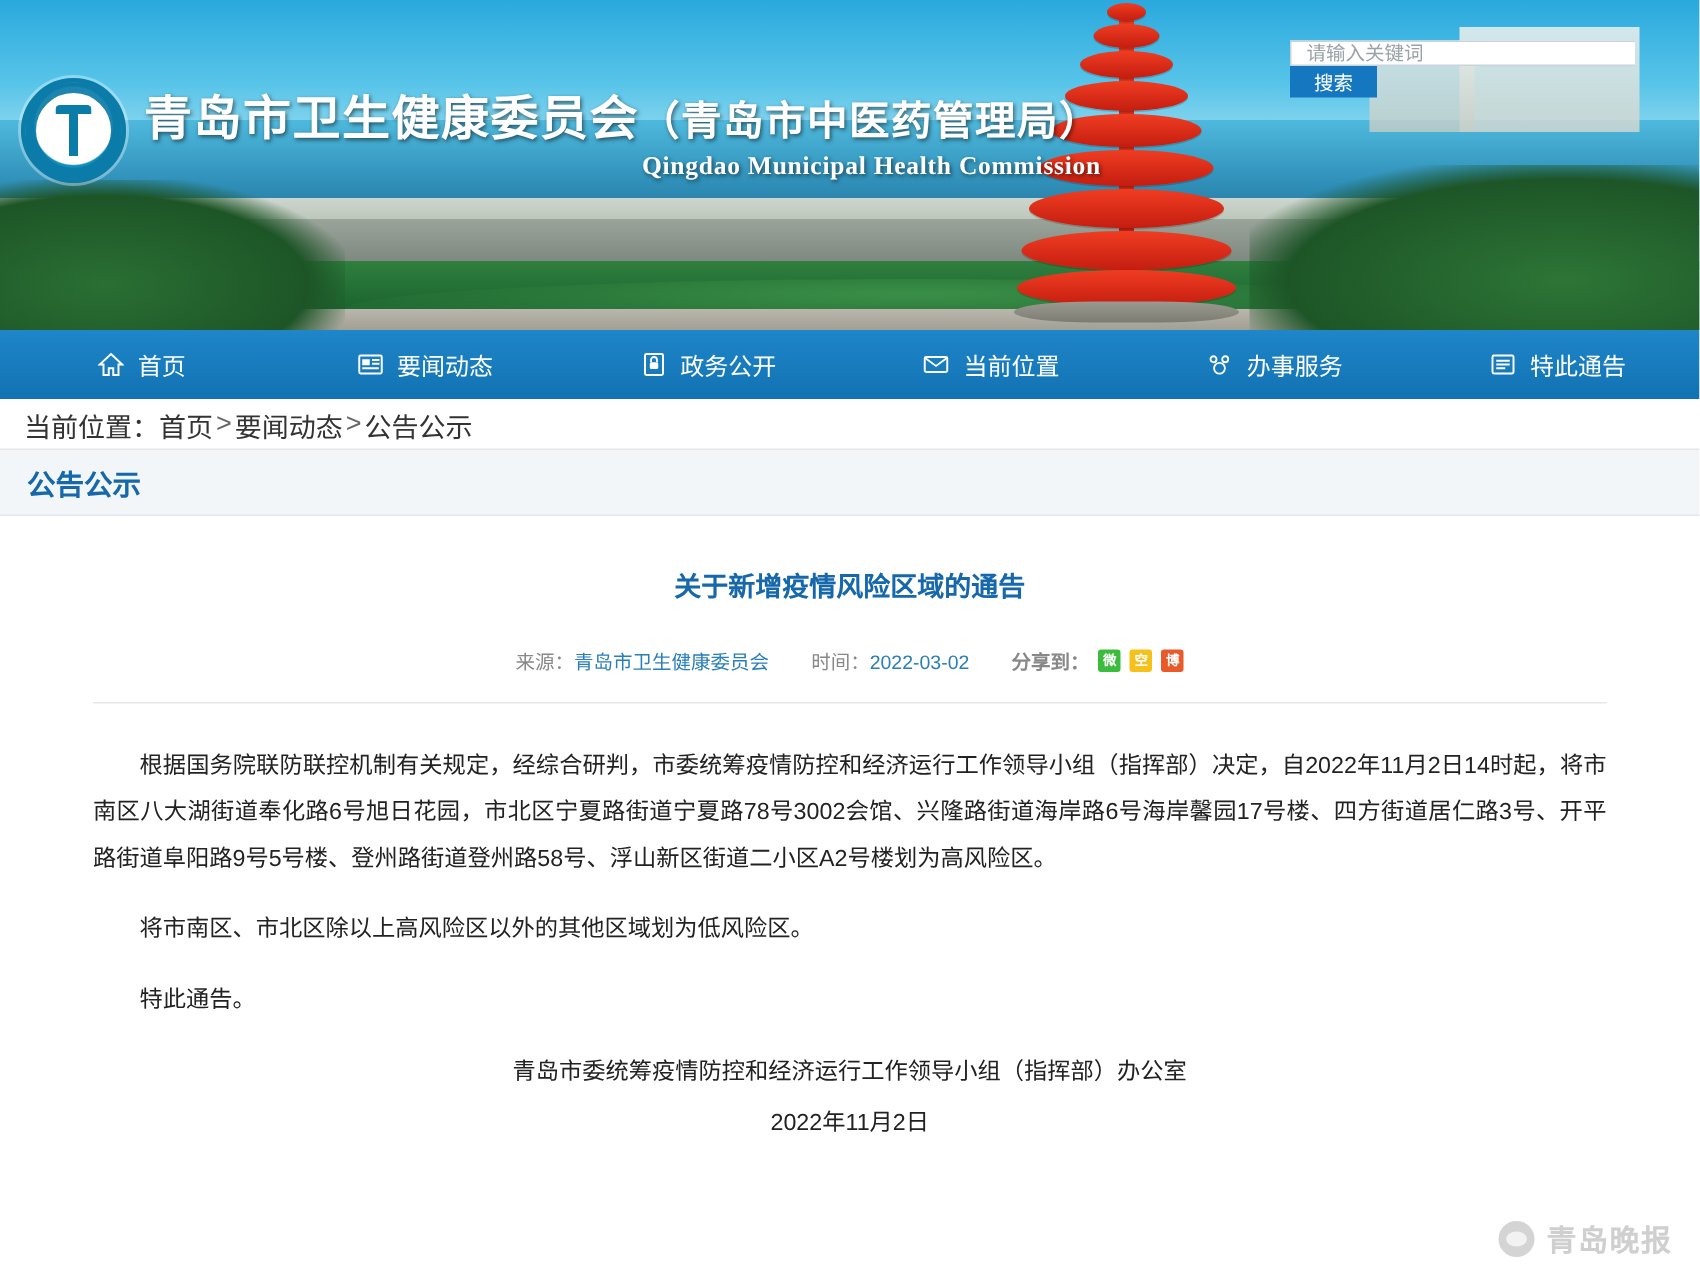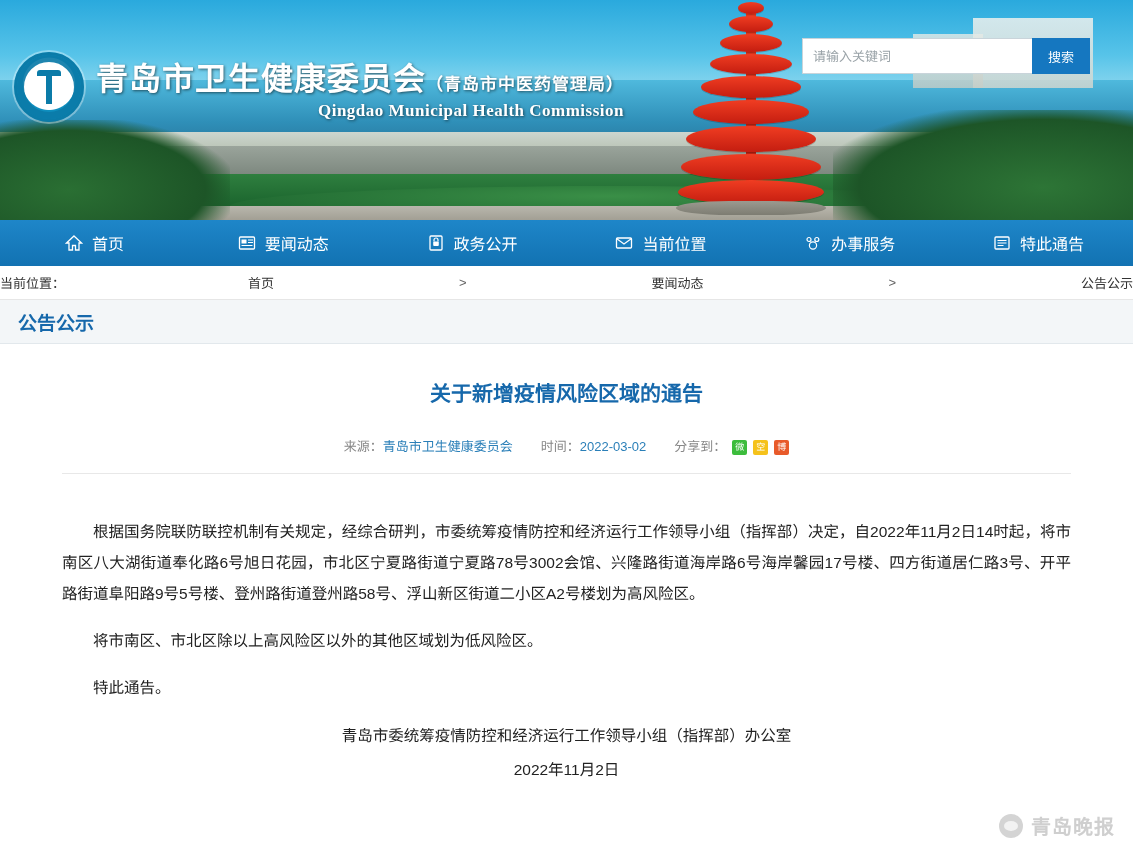--- a/index.html
+++ b/index.html
@@ -116,32 +116,32 @@
     position:absolute; left:0; top:0; width:100%; height:100%;
     border-radius:50%;
     border: 7px solid rgba(11,123,168,.92);
   }
   .logo-text { margin-left:12px; }
   .logo-cn {
     font-size:32px; font-weight:bold; color:#ffffff; letter-spacing:1px;
     text-shadow: 1px 1px 3px rgba(0,0,0,.55);
     white-space:nowrap;
   }
-  .logo-cn .sub { font-size:17px; font-weight:bold; }
+  .logo-cn .sub { font-size:27px; font-weight:bold; }
   .logo-en {
     margin-top:2px;
     font-family: "Liberation Serif", "DejaVu Serif", serif;
     font-size:17px; font-weight:bold; color:#ffffff; letter-spacing:.5px;
     text-shadow: 1px 1px 3px rgba(0,0,0,.55);
     white-space:nowrap;
     text-align:right;
   }
 
   
-  .search-box { position:absolute; right:43px; top:38px; display:flex; height:36px; }
+  .search-box { position:absolute; right:43px; top:27px; display:flex; height:36px;flex-direction:column; }
   .search-input {
     width:230px; height:36px; border:1px solid #c9d4da; border-right:none;
     padding:0 10px; font-size:13px; color:#333; background:#fff; outline:none;
   }
   .search-input::placeholder { color:#9aa3a8; }
   .search-btn {
     width:58px; height:36px; border:none; cursor:pointer;
     background:#1577c0; color:#fff; font-size:13px;
     font-family: "Liberation Sans", sans-serif;
   }
@@ -155,58 +155,57 @@
   .nav-item {
     flex:1 1 0; display:flex; align-items:center; justify-content:center;
     gap:9px; height:46px; color:#fff; font-size:16px; cursor:pointer;
     text-decoration:none;
   }
   .nav-ico { width:18px; height:18px; display:inline-block; position:relative; }
   .nav-ico svg { display:block; }
 
   
   .crumb {
-    height:34px; display:flex; align-items:center; 
-    font-size:13px; color:#333; background:#fff;
+    height:34px; display:flex; align-items:center; padding-left:16px;
+    font-size:18px; color:#333; background:#fff;
     border-bottom:1px solid #e6e6e6;
-    justify-content:space-between;
   }
   .crumb a { color:#333; text-decoration:none; }
   .crumb .sep { margin:0 2px; color:#666; }
 
   
   .sec-title-bar {
     height:44px; background:#f3f6f8; display:flex; align-items:center;
     padding-left:18px; border-bottom:1px solid #e2e8ec;
   }
   .sec-title { font-size:19px; font-weight:bold; color:#1668ab; }
 
   
   .article { padding: 30px 62px 0 62px; }
   .art-title {
-    text-align:center; font-size:21px; font-weight:bold; color:#1668ab;
+    text-align:center; font-size:18px; font-weight:bold; color:#1668ab;
     line-height:1.5; margin: 4px 0 26px 0;
   }
   .art-meta {
     display:flex; align-items:center; justify-content:center;
     gap:28px; font-size:13px; color:#888; padding-bottom:18px;
     border-bottom:1px solid #e8e8e8;
   }
   .art-meta .val { color:#2a7fb8; }
-  .share { display:flex; align-items:flex-end; gap:6px; }
+  .share { display:flex; align-items:center; gap:6px;font-weight:bold; }
   .share-ico {
     width:15px; height:15px; border-radius:2px; display:inline-block;
     font-size:9px; color:#fff; line-height:15px; text-align:center; cursor:pointer;
   }
   .share-wx { background:#3cbc3c; }
   .share-qz { background:#f5c21b; }
   .share-wb { background:#e85a2a; }
 
   .art-body { padding-top:26px; font-size:15.5px; color:#222; line-height:2.0; }
-  .art-body p { margin:16px 0 16px 0; text-align:justify; text-indent:2em; }
+  .art-body p { margin:0 0 16px 0; text-align:justify; text-indent:2em; }
   .art-sign { text-align:center; font-size:15.5px; color:#222; line-height:2.2; }
 
   
   .watermark {
     position:absolute; right:18px; bottom:14px;
     display:flex; align-items:center; gap:8px;
     color:#cfcfcf; font-size:20px; font-weight:bold; letter-spacing:1px;
   }
   .wb-logo {
     width:24px; height:24px; border-radius:50%;

